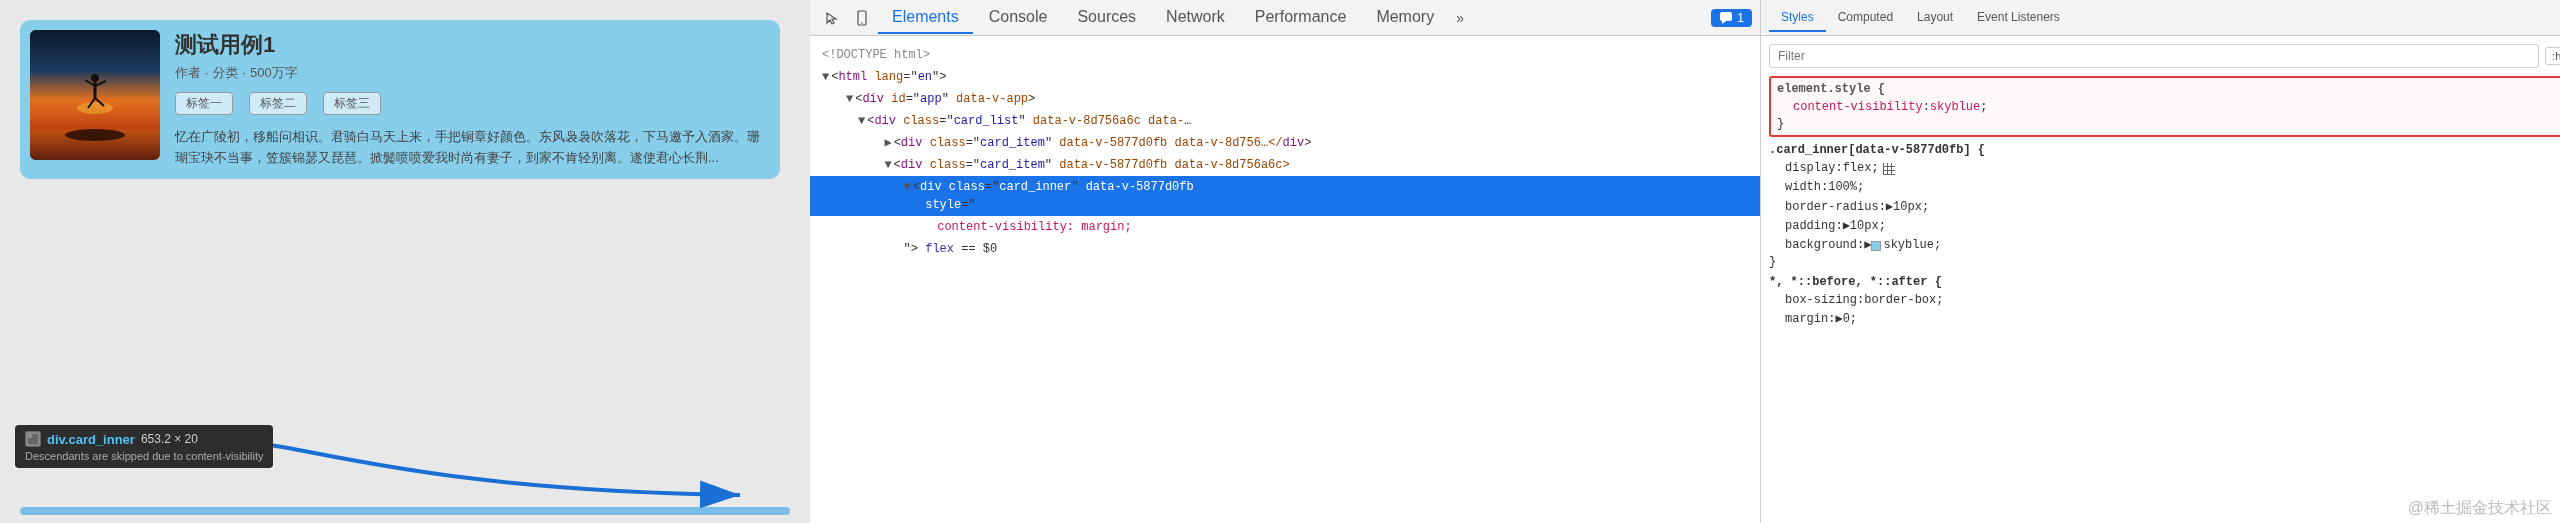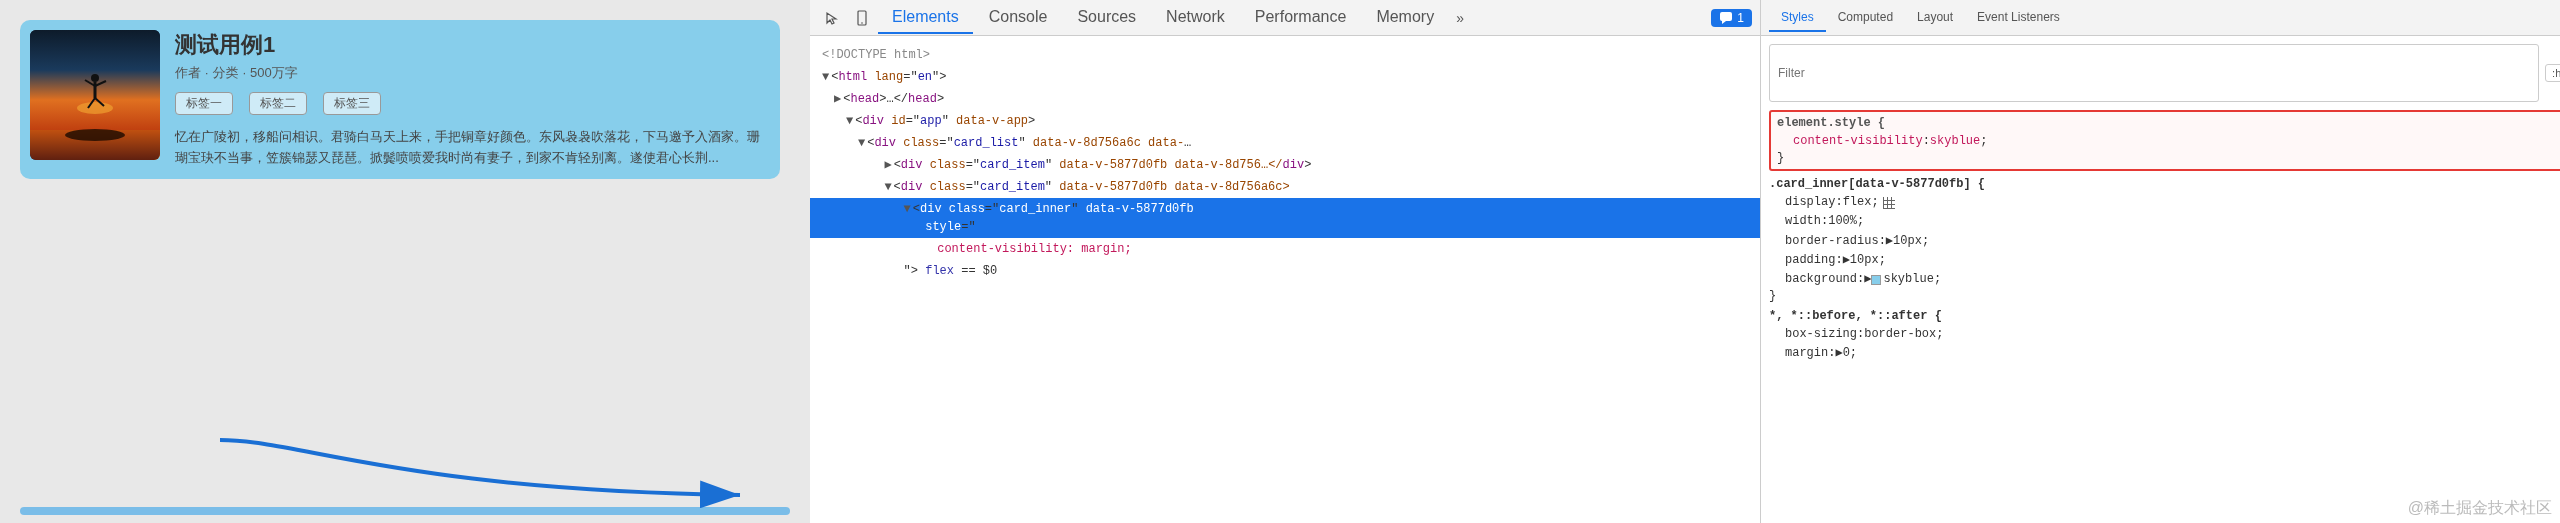--- a/index.html
+++ b/index.html
@@ -304,21 +304,21 @@
       display: flex;
       align-items: center;
       gap: 6px;
       margin-bottom: 8px;
     }
 
     .filter-input {
       flex: 1;
       border: 1px solid #ccc;
       border-radius: 3px;
-      padding: 21px 8px;
+      padding: 4px 8px;
       font-size: 12px;
       outline: none;
     }
 
     .hov-cls-btn {
       font-size: 11px;
       color: #555;
       border: 1px solid #ccc;
       border-radius: 3px;
       padding: 2px 6px;
@@ -443,20 +443,33 @@
         <div class="card-tags">
           <span class="tag">标签一</span>
           <span class="tag">标签二</span>
           <span class="tag">标签三</span>
         </div>
         <div class="card-text">忆在广陵初，移船问相识。君骑白马天上来，手把铜章好颜色。东风袅袅吹落花，下马邀予入酒家。珊瑚宝玦不当事，笠簇锦瑟又琵琶。掀鬓喷喷爱我时尚有妻子，到家不肯轻别离。遂使君心长荆...</div>
       </div>
     </div>
   </div>
 
+  <div class="tooltip-box">
+    <div class="tooltip-title-row">
+      <div class="tooltip-icon">
+        <svg width="14" height="14" viewBox="0 0 14 14">
+          <rect x="1" y="1" width="12" height="12" fill="none" stroke="#aaa" stroke-width="1"></rect>
+          <rect x="1" y="1" width="5" height="5" fill="#888"></rect>
+        </svg>
+      </div>
+      <span class="tooltip-name">div.card_inner</span>
+      <span class="tooltip-size">653.2 × 20</span>
+    </div>
+    <div class="tooltip-desc">Descendants are skipped due to content-visibility</div>
+  </div>
 
   <div class="blue-arrow">
     <svg width="560" height="80" viewBox="0 0 560 80">
       <defs>
         <marker id="arrowhead" markerWidth="10" markerHeight="7" refX="10" refY="3.5" orient="auto">
           <polygon points="0 0, 10 3.5, 0 7" fill="#1a6fd4"></polygon>
         </marker>
       </defs>
       <path d="M 20,10 C 100,10 200,60 540,65" stroke="#1a6fd4" stroke-width="4" fill="none" marker-end="url(#arrowhead)"></path>
     </svg>
@@ -495,23 +508,20 @@
     </div>
   </div>
 
   <div class="html-tree">
     <div class="tree-line">
       <span class="comment">&lt;!DOCTYPE html&gt;</span>
     </div>
     <div class="tree-line">
       <span class="triangle open"></span><span class="punctuation">&lt;</span><span class="tag-name">html</span> <span class="attr-name">lang</span><span class="punctuation">="</span><span class="attr-value">en</span><span class="punctuation">"&gt;</span>
     </div>
-    <div class="tree-line indent-1">
-      <span class="triangle closed"></span><span class="punctuation">&lt;</span><span class="tag-name">head</span><span class="punctuation">&gt;…&lt;/</span><span class="tag-name">head</span><span class="punctuation">&gt;</span>
-    </div>
     <div class="tree-line indent-2">
       <span class="triangle open"></span><span class="punctuation">&lt;</span><span class="tag-name">div</span> <span class="attr-name">id</span><span class="punctuation">="</span><span class="attr-value">app</span><span class="punctuation">"</span> <span class="attr-name">data-v-app</span><span class="punctuation">&gt;</span>
     </div>
     <div class="tree-line indent-3">
       <span class="triangle open"></span><span class="punctuation">&lt;</span><span class="tag-name">div</span> <span class="attr-name">class</span><span class="punctuation">="</span><span class="attr-value">card_list</span><span class="punctuation">"</span> <span class="attr-name">data-v-8d756a6c</span> <span class="attr-name">data-</span><span class="punctuation">…</span>
     </div>
     <div class="tree-line indent-4">
       &nbsp;&nbsp;<span class="triangle closed"></span><span class="punctuation">&lt;</span><span class="tag-name">div</span> <span class="attr-name">class</span><span class="punctuation">="</span><span class="attr-value">card_item</span><span class="punctuation">"</span> <span class="attr-name">data-v-5877d0fb</span> <span class="attr-name">data-v-8d756…&lt;/</span><span class="tag-name">div</span><span class="punctuation">&gt;</span>
     </div>
     <div class="tree-line indent-4">

